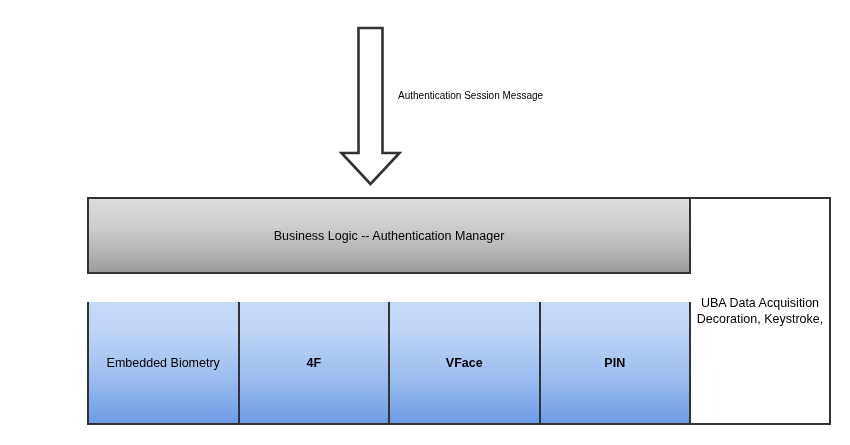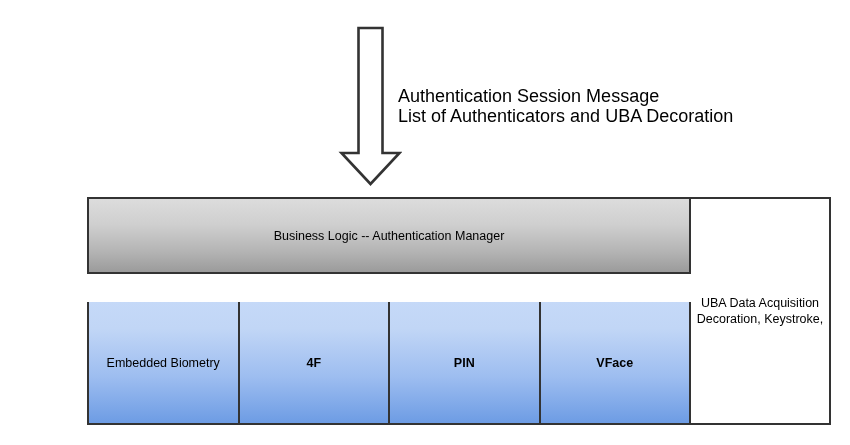--- a/index.html
+++ b/index.html
@@ -34,21 +34,21 @@
   
   #annotation {
     position: absolute;
     left: 398px;
     top: 86px;
     line-height: 20px;
     font-size: 14.5px;
     white-space: nowrap;
   }
   #annotation div {
-    font-size: 18px;
+    font-size: 10px;
   }
 
   
   #diagram {
     position: absolute;
     left: 87px;
     top: 197px;
     width: 744px;
     height: 228px;
     display: flex;
@@ -136,21 +136,20 @@
 <div id="canvas">
 
   <div id="arrow-group">
     <svg width="64" height="162" viewBox="0 0 64 162" xmlns="http://www.w3.org/2000/svg">
       <polygon points="20.5,2 44.5,2 44.5,127 61.5,127 32.5,158 3.5,127 20.5,127" fill="#ffffff" stroke="#333333" stroke-width="2.6" stroke-linejoin="miter"></polygon>
     </svg>
   </div>
 
   <div id="annotation">
     <div>Authentication Session Message</div>
-    <div>List of Authenticators and UBA Decoration</div>
   </div>
 
   <div id="diagram">
 
     <div id="stack-left">
 
       <div id="header-band">
         <span id="header-band-label">Business Logic -- Authentication Manager</span>
       </div>
 
@@ -158,25 +157,25 @@
 
         <div class="auth-cell">
           <span class="auth-cell-label">Embedded Biometry</span>
         </div>
 
         <div class="auth-cell">
           <span class="auth-cell-label">4F</span>
         </div>
 
         <div class="auth-cell">
-          <span class="auth-cell-label">PIN</span>
+          <span class="auth-cell-label">VFace</span>
         </div>
 
         <div class="auth-cell">
-          <span class="auth-cell-label">VFace</span>
+          <span class="auth-cell-label">PIN</span>
         </div>
 
       </div>
     </div>
 
     <div id="uba-panel">
       <div id="uba-panel-text">
         <div>UBA Data Acquisition</div>
         <div>Decoration, Keystroke,</div>
       </div>

